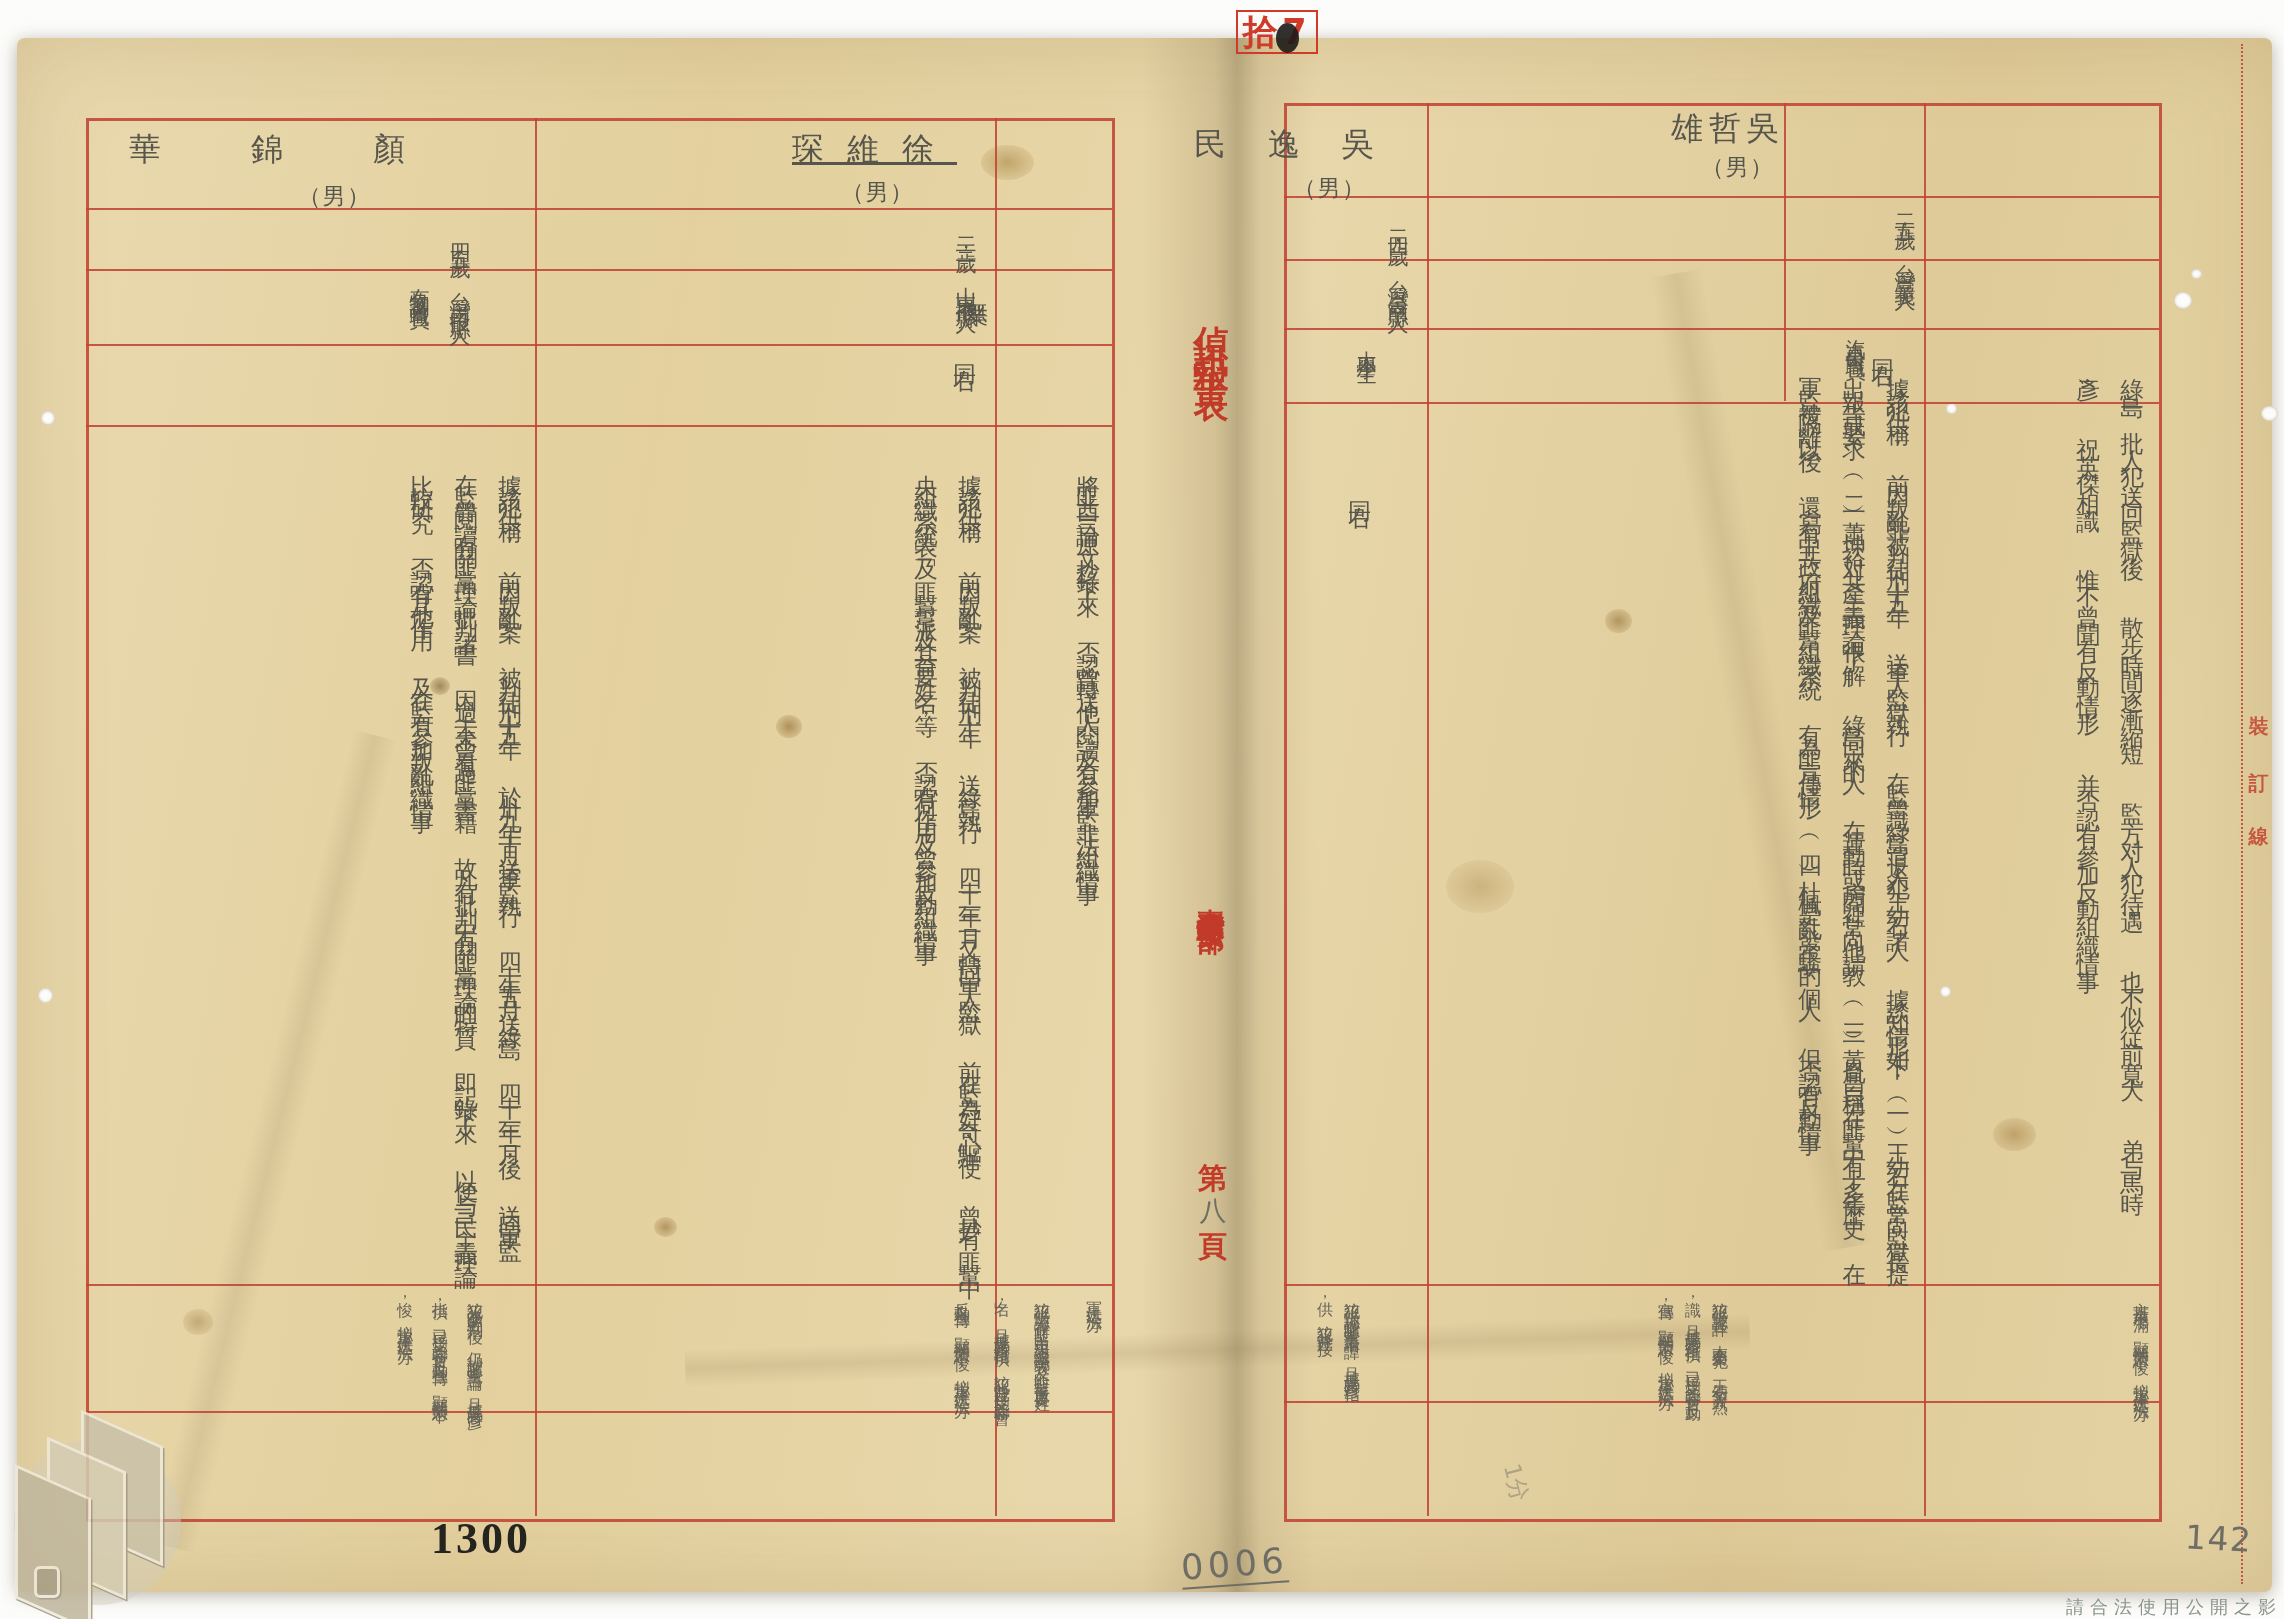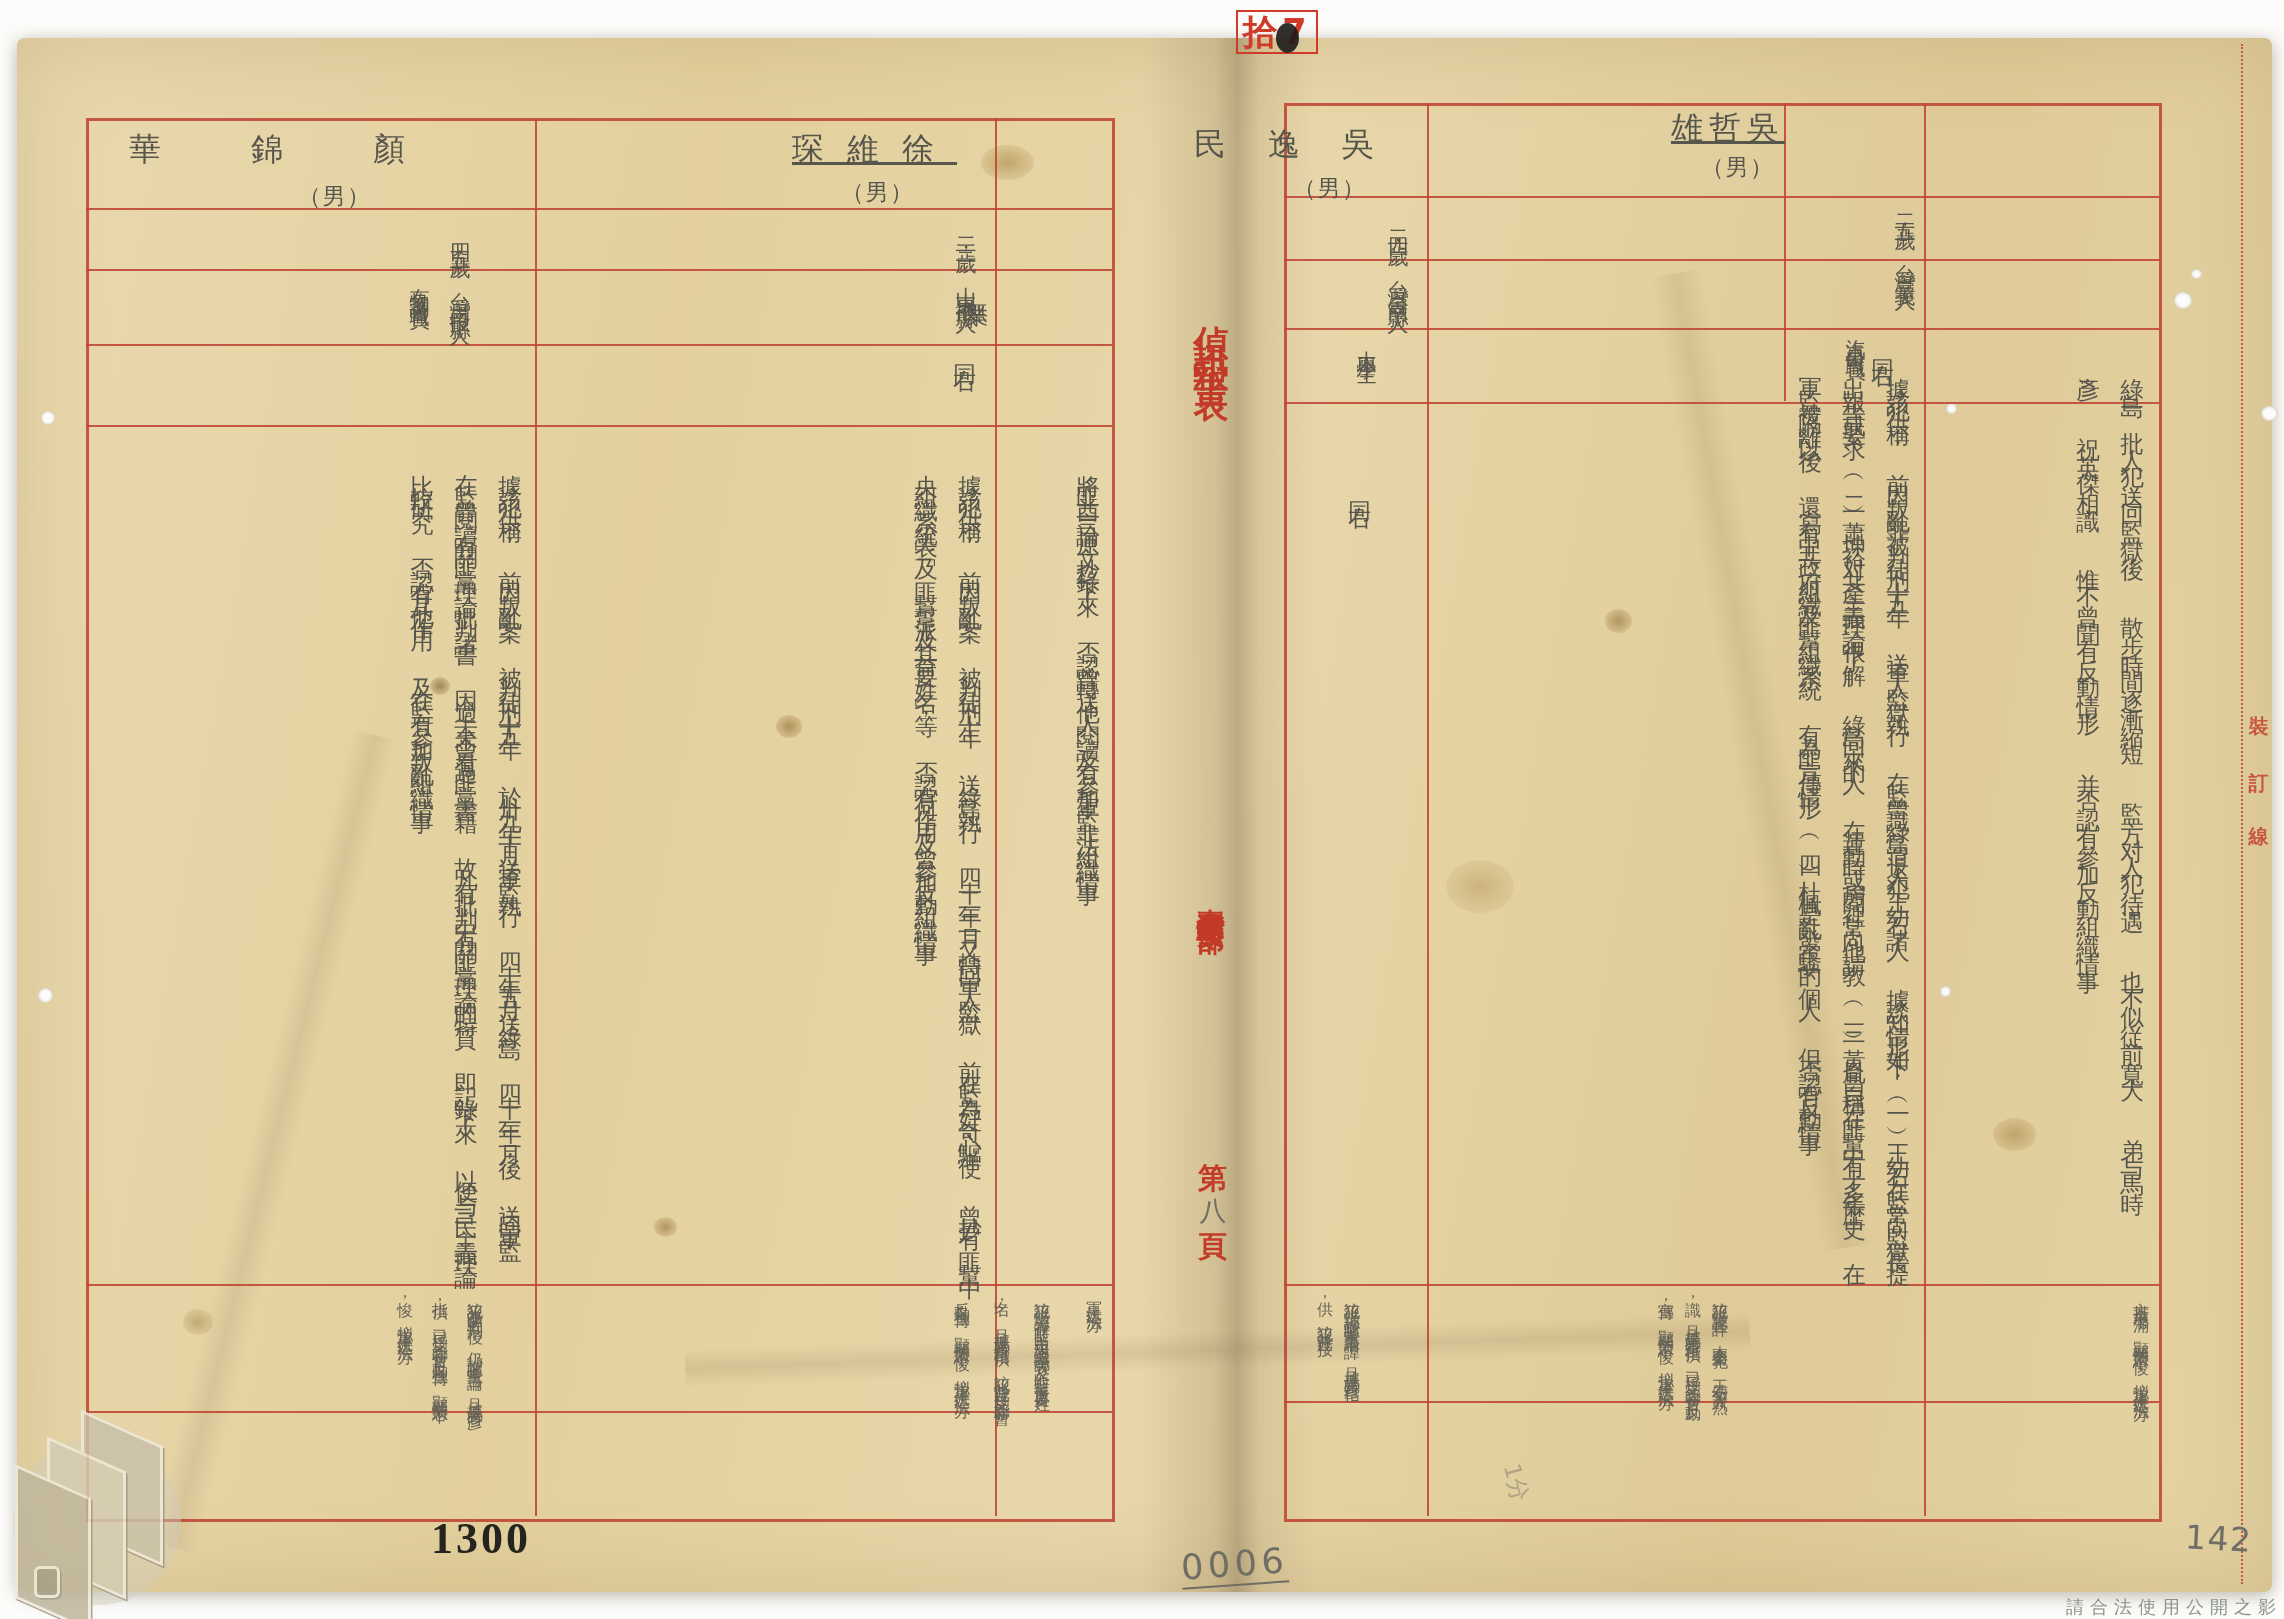--- a/index.html
+++ b/index.html
@@ -79,21 +79,21 @@
 
 <div class="dotline" style="left:2241px;top:44px;height:1540px;"></div>
 <div class="vtext title" style="left:2246px;top:700px;height:228px;font-size:20px;letter-spacing:55px;opacity:.8;">裝訂線</div>
 
 <div class="vtext title" style="left:1187px;top:298px;height:251px;font-size:35px;letter-spacing:15px;">偵訊報告表</div>
 <div class="vtext title" style="left:1191px;top:886px;height:251px;font-size:28px;letter-spacing:2.3px;">臺灣省保安司令部</div>
 <div class="vtext title" style="left:1193px;top:1140px;height:35px;font-size:29px;">第</div>
 <div class="vtext pencil" style="left:1195px;top:1176px;height:35px;font-size:27px;">八</div>
 <div class="vtext title" style="left:1193px;top:1211px;height:37px;font-size:29px;">頁</div>
 
-<div class="name" style="left:1671px;top:107px;width:114px;letter-spacing:6px;text-decoration:underline;">吳哲雄</div>
+<div class="name" style="left:1671px;top:107px;width:114px;letter-spacing:6px;">吳哲雄</div>
 <div class="gender" style="left:1701px;top:152px;">（男）</div>
 <div class="vtext bio" style="left:1773px;top:199px;height:163px;width:149px;">二五歲，台灣嘉義人</div>
 <div class="vtext occ" style="left:1780px;top:323px;height:100px;width:91px;">汽車公司職員</div>
 <div class="vtext same" style="left:1868px;top:341px;height:73px;">同右</div>
 
 <div class="name" style="left:1226px;top:123px;width:190px;letter-spacing:42px;">吳逸民</div>
 <div class="gender" style="left:1293px;top:173px;">（男）</div>
 <div class="vtext bio" style="left:1248px;top:215px;height:167px;width:167px;">二四歲，台灣台南縣人</div>
 <div class="vtext occ" style="left:1298px;top:335px;height:114px;width:84px;">大學學生</div>
 <div class="vtext same" style="left:1345px;top:483px;height:84px;">同右</div>

